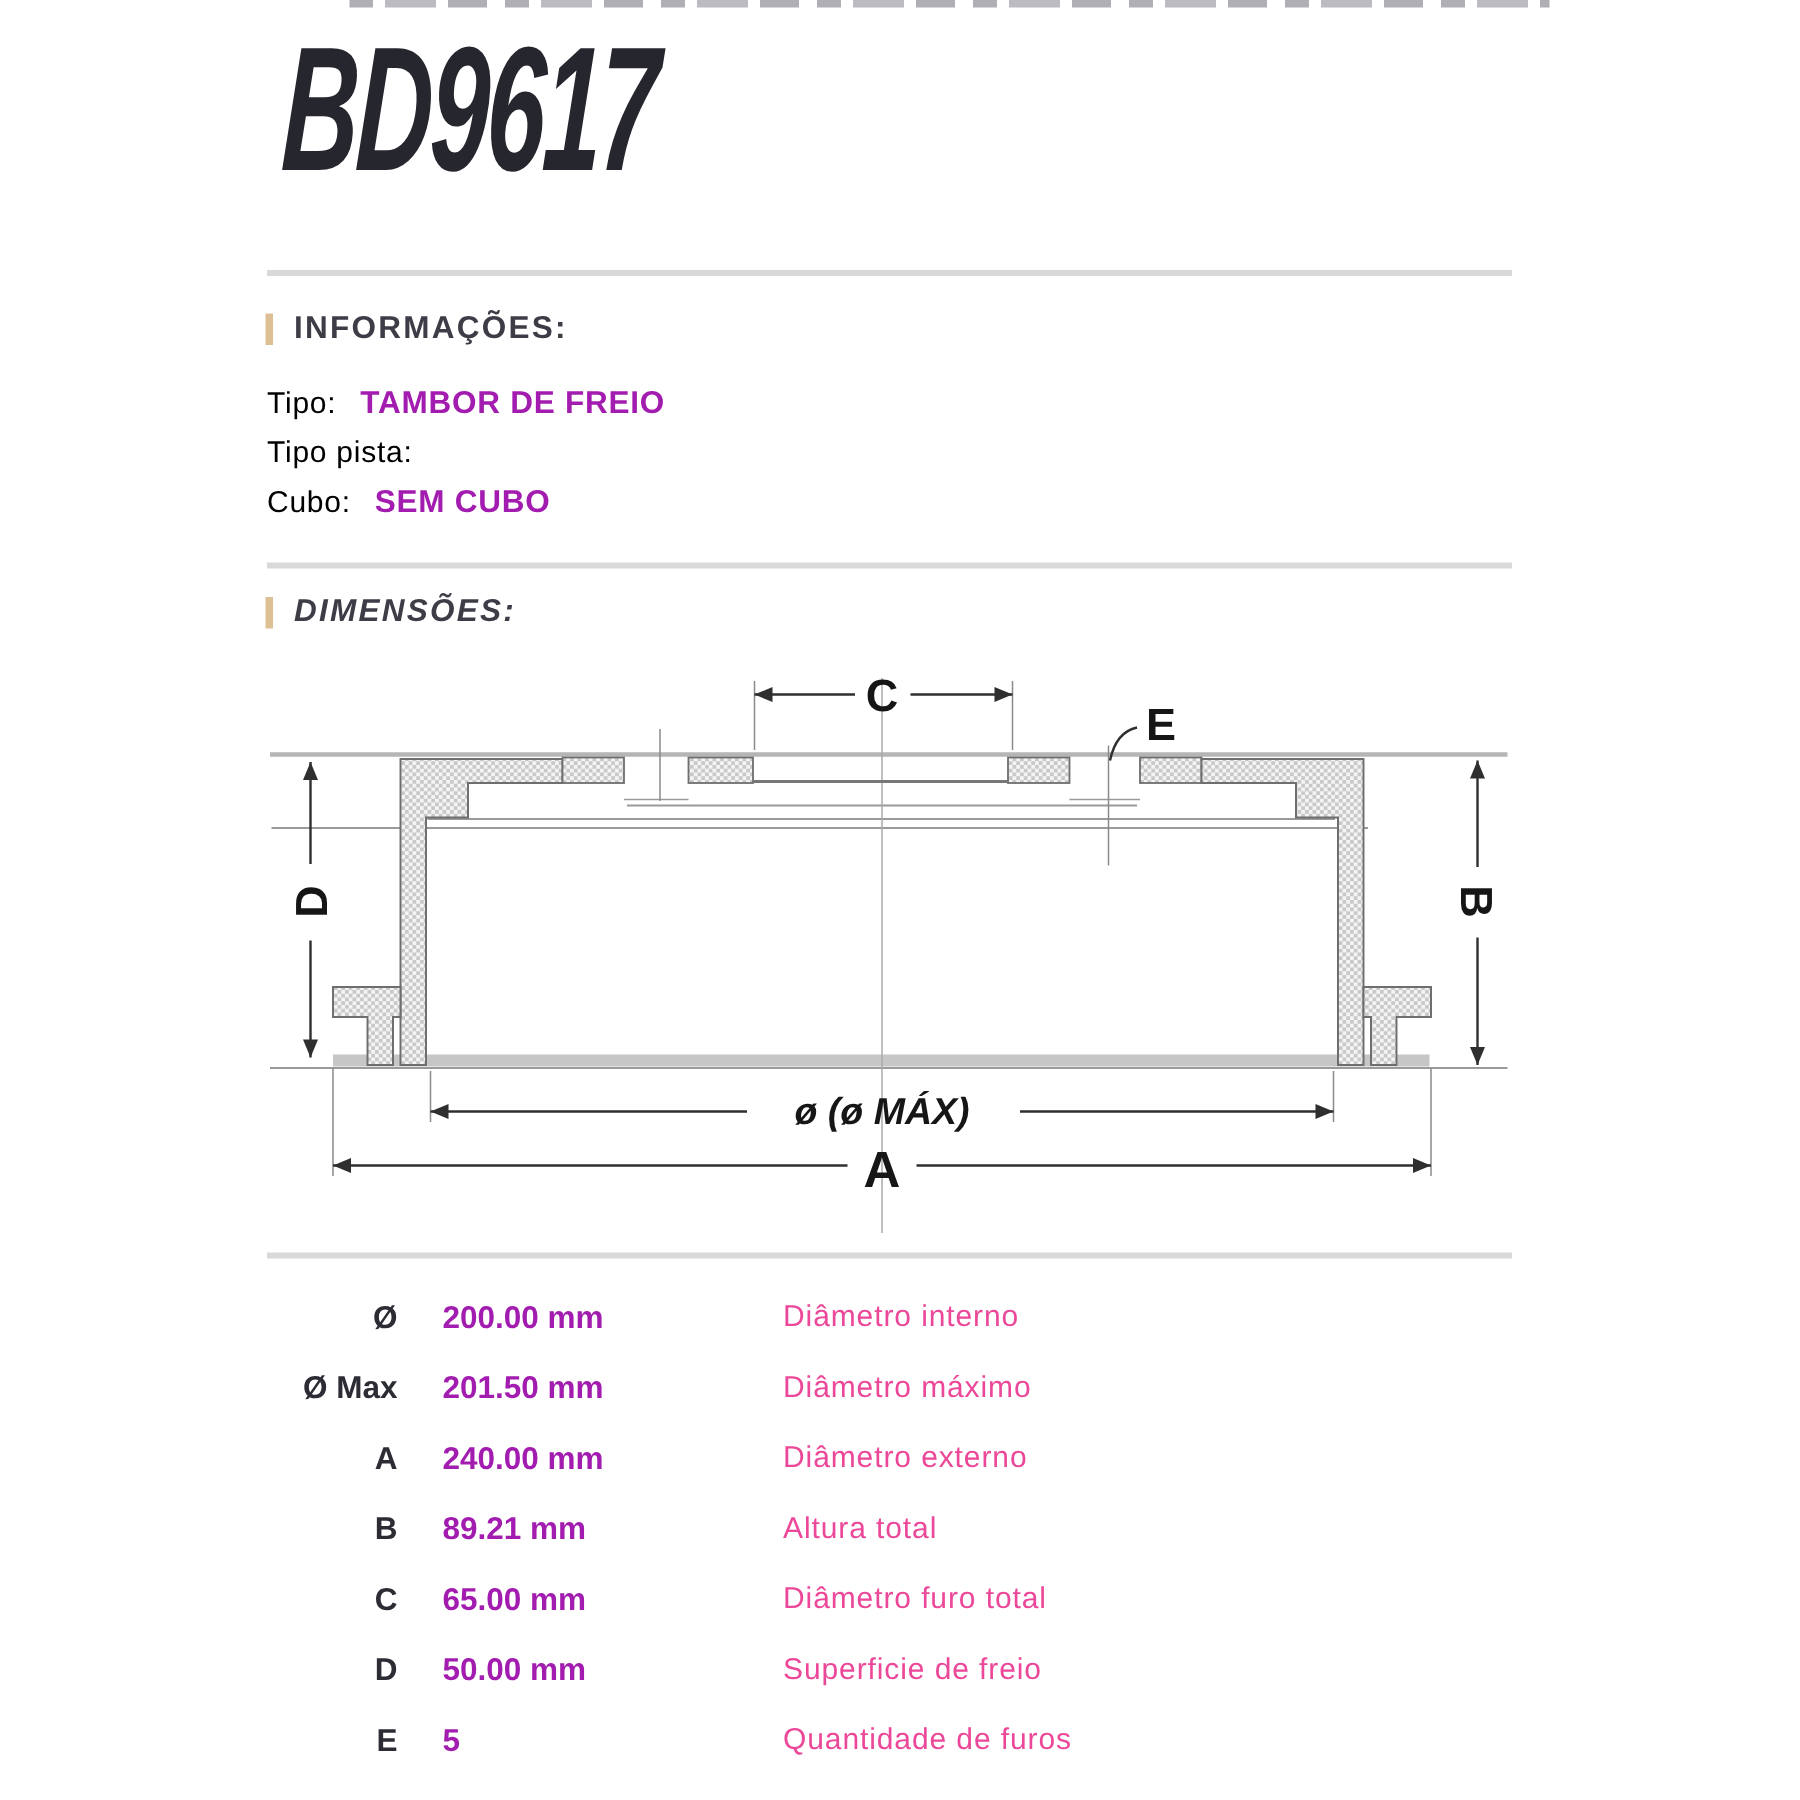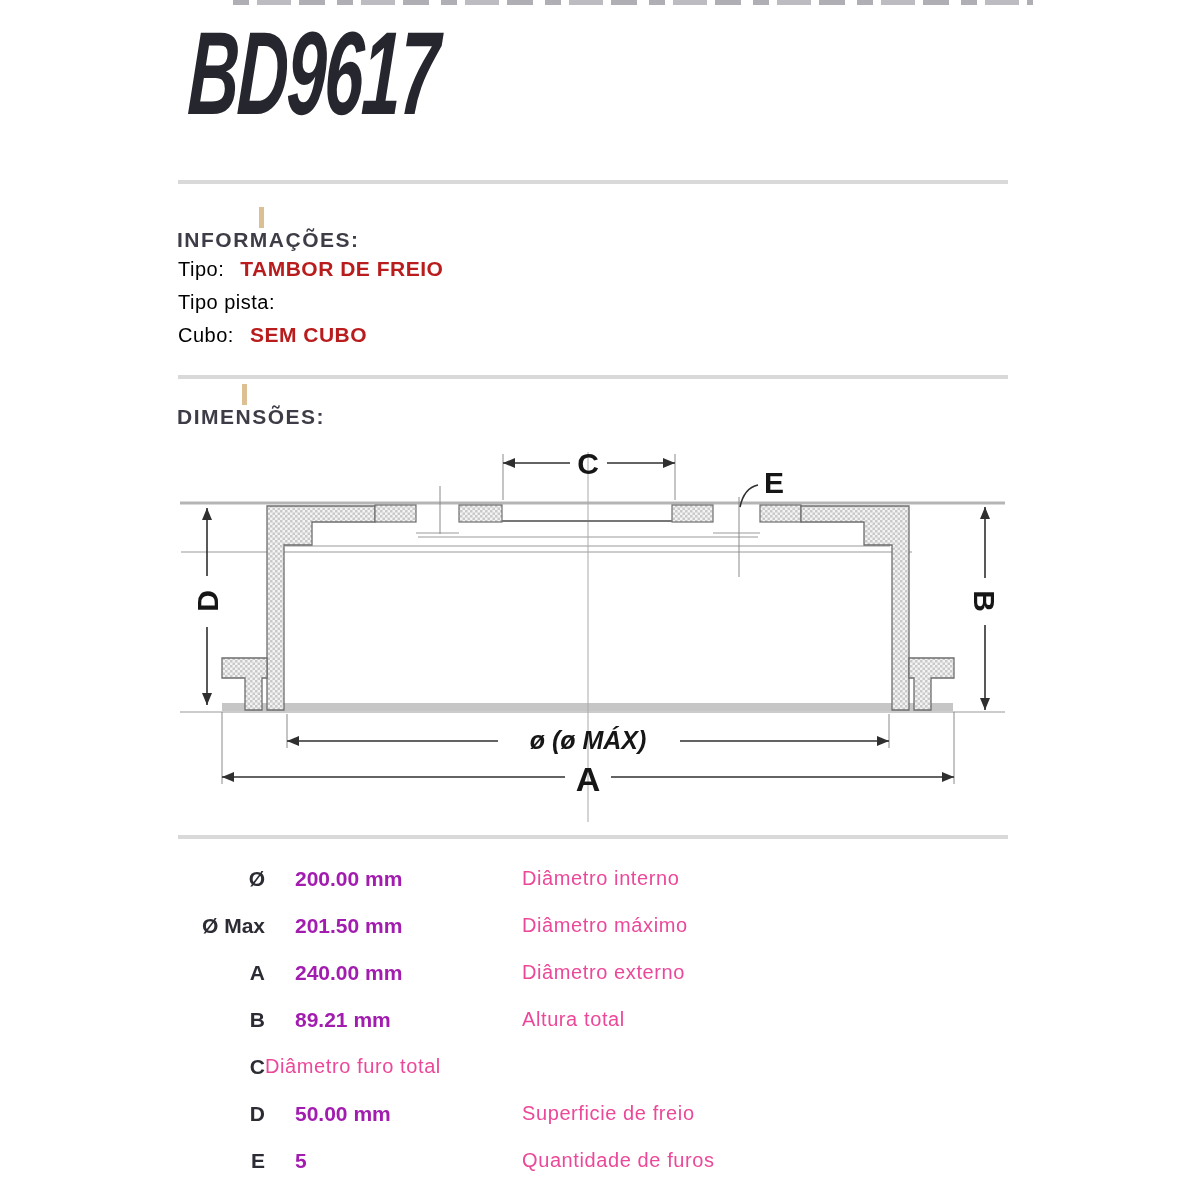--- a/index.html
+++ b/index.html
@@ -30,33 +30,33 @@
   }
   .divider { position:absolute; left:178px; width:830px; height:4px; background:#d9d9d9; }
   .d1 { top:180px; }
   .d2 { top:375px; }
   .d3 { top:835px; }
 
   .section-heading {
     position:absolute; left:177px;
     display:flex; align-items:center;
     font-size:21px; font-weight:bold; letter-spacing:1.5px;
-    color:#3e3d47; white-space:nowrap;flex-direction:column;
+    color:#3e3d47; white-space:nowrap;
   }
   .info-heading { top:207px; }
-  .dim-heading  { top:384px; }
+  .dim-heading  { top:396px;font-style:italic; }
   .accent-bar {
     display:inline-block; width:5px; height:21px;
     background:#dcc094; margin-right:14px;
   }
 
   .info-rows { position:absolute; left:178px; top:252px; }
   .info-row { height:33px; line-height:33px; white-space:nowrap; }
   .info-label { font-size:20px; color:#000000; letter-spacing:.5px; margin-right:16px; }
-  .info-value { font-size:21px; font-weight:bold; color:#b91c1c; letter-spacing:.5px; }
+  .info-value { font-size:21px; font-weight:bold; color:#a21caf; letter-spacing:.5px; }
 
   .diagram { position:absolute; left:170px; top:435px; width:845px; height:390px; }
 
   .spec-table { position:absolute; left:175px; top:855px; width:880px; }
   .spec-row {
     display:grid; grid-template-columns:90px 257px auto;
     height:47px; align-items:center;
   }
   .spec-symbol { text-align:right; font-size:21px; font-weight:bold; color:#2c2c34; white-space:nowrap; }
   .spec-value  { padding-left:30px; font-size:21px; font-weight:bold; color:#a21caf; white-space:nowrap; }
@@ -177,20 +177,21 @@
     <span class="spec-value">240.00 mm</span>
     <span class="spec-desc">Diâmetro externo</span>
   </div>
   <div class="spec-row">
     <span class="spec-symbol">B</span>
     <span class="spec-value">89.21 mm</span>
     <span class="spec-desc">Altura total</span>
   </div>
   <div class="spec-row">
     <span class="spec-symbol">C</span>
+    <span class="spec-value">65.00 mm</span>
     <span class="spec-desc">Diâmetro furo total</span>
   </div>
   <div class="spec-row">
     <span class="spec-symbol">D</span>
     <span class="spec-value">50.00 mm</span>
     <span class="spec-desc">Superficie de freio</span>
   </div>
   <div class="spec-row">
     <span class="spec-symbol">E</span>
     <span class="spec-value">5</span>

